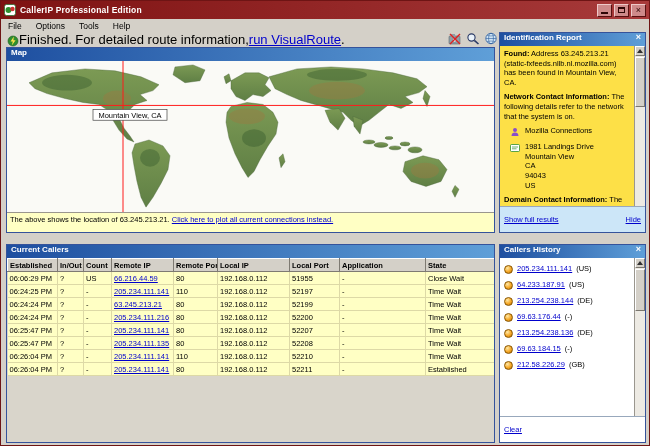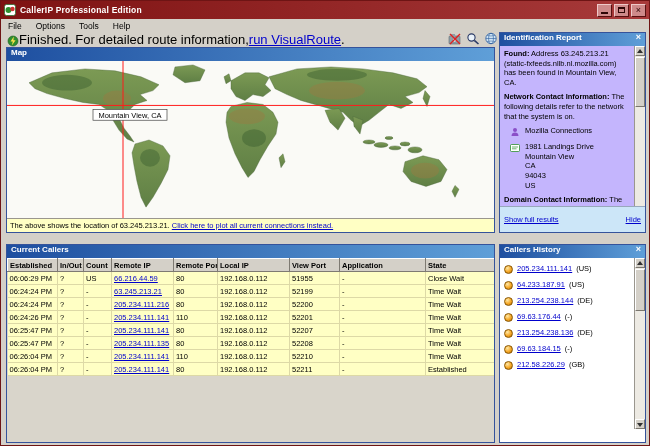--- a/index.html
+++ b/index.html
@@ -26,26 +26,26 @@
 
   
   .panel{position:absolute;box-sizing:border-box;border:1px solid #35539B;background:#D4D0C8;overflow:hidden;}
   .panel-header{height:13px;background:linear-gradient(90deg,#1E4FA0,#5F9FD8);color:#fff;font-size:8px;font-weight:bold;display:flex;align-items:flex-start;padding:0 4px;box-sizing:border-box;}
   .panel-close{margin-left:auto;font-size:9px;line-height:9px;cursor:pointer;font-weight:bold;color:#fff;}
 
   
   .map-panel{top:46px;left:5px;width:489px;height:186px;}
   .map-content{position:absolute;top:13px;left:0;right:0;bottom:14px;background:#a16207;}
   .map-content svg{width:100%;height:100%;display:block;}
-  .map-note{position:absolute;left:0;right:0;bottom:0;height:14px;background:#FFFFC4;border-top:1px solid #9a968e;font-size:7.5px;padding:2px 3px;box-sizing:border-box;white-space:nowrap;overflow:hidden;}
+  .map-note{position:absolute;left:0;right:0;bottom:0;height:20px;background:#FFFFC4;border-top:1px solid #9a968e;font-size:7.5px;padding:2px 3px;box-sizing:border-box;white-space:nowrap;overflow:hidden;}
   svg text{font-family:"Liberation Sans",sans-serif;}
 
   
   .id-panel{top:31px;left:498px;width:147px;height:201px;background:#CCE6F8;}
-  .id-content{position:absolute;top:13px;bottom:13px;left:0;right:11px;background:#c4b5fd;padding:3px 4px;font-size:7.5px;line-height:1.28;overflow:hidden;word-wrap:break-word;}
+  .id-content{position:absolute;top:13px;bottom:13px;left:0;right:11px;background:#fde047;padding:3px 4px;font-size:7.5px;line-height:1.28;overflow:hidden;word-wrap:break-word;}
   .id-content p{margin:0 0 5px 0;}
   .contact-row{display:flex;align-items:flex-start;gap:5px;margin:4px 0 5px 6px;}
   .contact-row .cicon{width:10px;height:10px;flex:0 0 auto;margin-top:1px;}
   .panel-footer{position:absolute;left:0;right:0;bottom:0;height:26px;display:flex;align-items:center;justify-content:space-between;padding:0 4px;font-size:7.5px;border-top:1px solid #98A8BC;box-sizing:border-box;}
   .id-panel .panel-footer{background:#CCE6F8;}
 
   
   .scrollbar{position:absolute;top:13px;bottom:13px;right:0;width:11px;background:#EDEAE3;border-left:1px solid #9a968e;box-sizing:border-box;}
   .sb-btn{position:absolute;left:0;width:10px;height:10px;background:#D4D0C8;border:1px solid;border-color:#fff #7a766e #7a766e #fff;box-sizing:border-box;cursor:pointer;}
   .sb-up{top:0;}.sb-down{bottom:0;}
@@ -255,67 +255,67 @@
             <col style="width:69px">
         </colgroup>
         <thead>
           <tr>
             <th>Established</th>
             <th>In/Out</th>
             <th>Count</th>
             <th>Remote IP</th>
             <th>Remote Port</th>
             <th>Local IP</th>
-            <th>View Port</th>
+            <th>Local Port</th>
             <th>Application</th>
             <th>State</th>
           </tr>
         </thead>
         <tbody>
             <tr>
     <td>06:06:29 PM</td>
     <td>?</td>
     <td>US</td>
     <td><a>66.216.44.59</a></td>
     <td>80</td>
     <td>192.168.0.112</td>
     <td>51955</td>
     <td>-</td>
     <td>Close Wait</td>
   </tr>
             <tr>
-    <td>06:24:24 PM</td>
-    <td>?</td>
-    <td>-</td>
-    <td><a>63.245.213.21</a></td>
-    <td>80</td>
-    <td>192.168.0.112</td>
-    <td>52199</td>
-    <td>-</td>
-    <td>Time Wait</td>
-  </tr>
-            <tr>
-    <td>06:24:24 PM</td>
-    <td>?</td>
-    <td>-</td>
-    <td><a>205.234.111.216</a></td>
-    <td>80</td>
-    <td>192.168.0.112</td>
-    <td>52200</td>
-    <td>-</td>
-    <td>Time Wait</td>
-  </tr>
-            <tr>
-    <td>06:24:26 PM</td>
+    <td>06:24:25 PM</td>
     <td>?</td>
     <td>-</td>
     <td><a>205.234.111.141</a></td>
     <td>110</td>
     <td>192.168.0.112</td>
-    <td>52201</td>
+    <td>52197</td>
+    <td>-</td>
+    <td>Time Wait</td>
+  </tr>
+            <tr>
+    <td>06:24:24 PM</td>
+    <td>?</td>
+    <td>-</td>
+    <td><a>63.245.213.21</a></td>
+    <td>80</td>
+    <td>192.168.0.112</td>
+    <td>52199</td>
+    <td>-</td>
+    <td>Time Wait</td>
+  </tr>
+            <tr>
+    <td>06:24:24 PM</td>
+    <td>?</td>
+    <td>-</td>
+    <td><a>205.234.111.216</a></td>
+    <td>80</td>
+    <td>192.168.0.112</td>
+    <td>52200</td>
     <td>-</td>
     <td>Time Wait</td>
   </tr>
             <tr>
     <td>06:25:47 PM</td>
     <td>?</td>
     <td>-</td>
     <td><a>205.234.111.141</a></td>
     <td>80</td>
     <td>192.168.0.112</td>
@@ -407,15 +407,19 @@
     </div>
     <div class="scrollbar">
       <div class="sb-btn sb-up">
           <span class="tri tri-up"></span>
         </div>
       <div class="sb-thumb" style="top:11px;height:42px;"></div>
       <div class="sb-btn sb-down">
           <span class="tri tri-down"></span>
         </div>
     </div>
+    <div class="panel-footer">
+      <a>Clear</a>
+      <span></span>
+    </div>
   </div>
 
 </div>
 
 </body></html>

